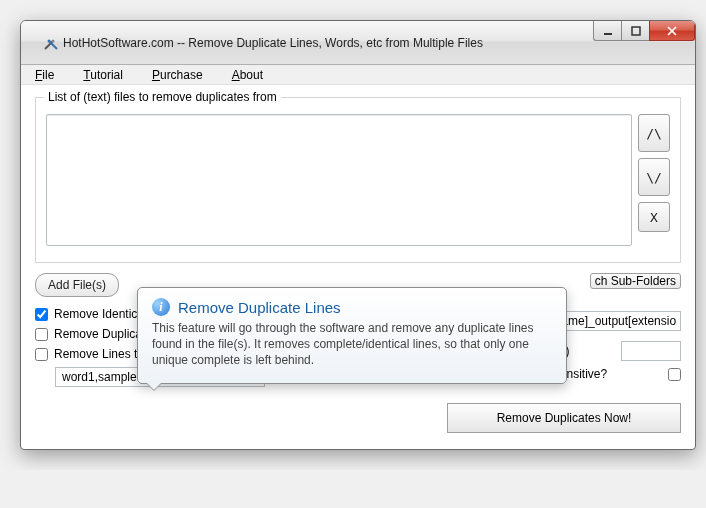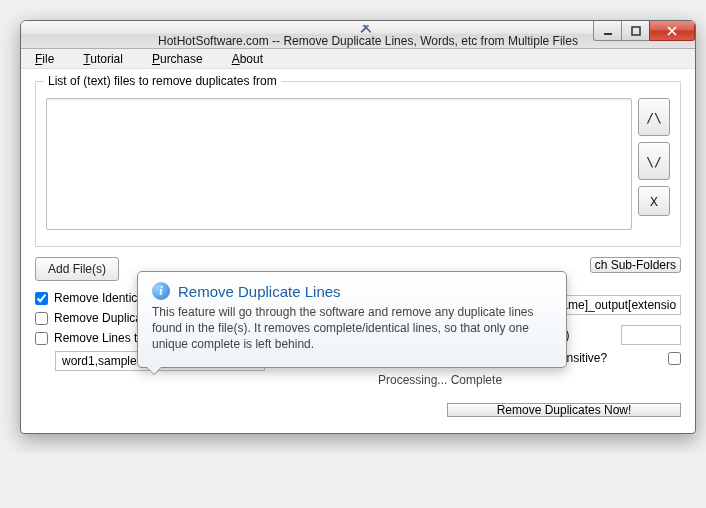--- a/index.html
+++ b/index.html
@@ -1,18 +1,18 @@
 <!DOCTYPE html>
 <html><head>
 <meta charset="utf-8">
 <style>
 * { box-sizing: border-box; margin: 0; padding: 0; font-family: "Segoe UI", Tahoma, sans-serif; font-size: 12px; }
 body { background: #f0f0f0; padding: 20px; }
 .window { width: 676px; background: #fff; border: 1px solid #6a6a6a; border-radius: 6px 6px 4px 4px; box-shadow: 0 6px 20px rgba(0,0,0,0.35); overflow: hidden; position: relative; }
-.titlebar { height: 28px; background: linear-gradient(to bottom, #f8f8f8 0%, #e8e8e8 45%, #dadada 50%, #e4e4e4 100%); border-bottom: 1px solid #b0b0b0; display: flex; align-items: center; padding: 0 2px 0 22px; position: relative; flex-direction: column; }
+.titlebar { height: 44px; background: linear-gradient(to bottom, #f8f8f8 0%, #e8e8e8 45%, #dadada 50%, #e4e4e4 100%); border-bottom: 1px solid #b0b0b0; display: flex; align-items: center; padding: 0 2px 0 22px; position: relative; }
 .titlebar .app-icon { width: 16px; height: 16px; margin-right: 4px; }
 .titlebar .title-text { color: #222; }
 .win-controls { position: absolute; right: 0; top: 0; display: flex; height: 20px; }
 .win-btn { width: 28px; height: 20px; border: 1px solid #888; border-top: none; background: linear-gradient(to bottom, #f4f4f4, #d8d8d8); display: flex; align-items: center; justify-content: center; font-size: 10px; color: #333; border-right: none;}
 .win-btn:last-child { border-right: 1px solid #888; }
 .win-btn.min { border-radius: 0 0 0 3px; }
 .win-btn.max {}
 .win-btn.close { width: 46px; background: linear-gradient(to bottom, #e68f84 0%, #d8604f 48%, #c73a26 52%, #d85a46 100%); color: #fff; border-radius: 0 0 3px 0; border-color:#a03020;}
 .win-btn svg { width: 12px; height: 10px; }
 .menubar { height: 20px; background: #f0f0f0; display: flex; align-items: center; padding: 0 6px; gap: 13px; border-bottom: 1px solid #e0e0e0; }
@@ -20,33 +20,33 @@
 .menu-item u { text-decoration: underline; }
 .content { padding: 12px 14px 16px 14px; position: relative; }
 .group { border: 1px solid #d4d4d4; border-radius: 0; padding: 16px 10px 16px 10px; position: relative; margin-bottom: 10px; }
 .group-label { position: absolute; top: -8px; left: 8px; background: #fff; padding: 0 4px; color: #000; }
 .listarea-wrap { display: flex; gap: 6px; }
 .listarea { flex: 1; height: 132px; background: #fff; border: 1px solid #b7bfc7; border-radius: 2px; box-shadow: inset 0 1px 1px rgba(0,0,0,0.08); }
 .side-btns { display: flex; flex-direction: column; gap: 6px; }
 .vbtn { width: 32px; height: 38px; background: linear-gradient(to bottom, #fdfdfd, #e6e6e6); border: 1px solid #9d9d9d; border-radius: 3px; display: flex; align-items: center; justify-content: center; font-family: monospace; font-size: 13px; color: #222; cursor: pointer; }
 .vbtn.del { height: 30px; }
 .row-btns { display: flex; gap: 8px; margin-top: 8px; }
-.btn { padding: 4px 12px; background: linear-gradient(to bottom, #fdfdfd, #e8e8e8); border: 1px solid #9d9d9d; border-radius: 3px; color: #222; cursor: pointer; height: 24px; display: inline-flex; align-items: center; }
+.btn { padding: 4px 12px; background: linear-gradient(to bottom, #fdfdfd, #e8e8e8); border: 1px solid #9d9d9d; border-radius: 11px; color: #222; cursor: pointer; height: 24px; display: inline-flex; align-items: center; }
 .subfolders { margin-left: auto; display: flex; align-items: center; gap: 4px; padding:0 4px; background: linear-gradient(to bottom, #fdfdfd, #e8e8e8); border: 1px solid #9d9d9d; border-radius: 3px; height:16px;}
 .chk { width: 13px; height: 13px; }
 .options-row { display: flex; gap: 40px; margin-top: 4px; }
 .col { flex: 1; display: flex; flex-direction: column; gap: 6px; }
 .opt { display: flex; align-items: center; gap: 6px; color: #000; }
 .opt input[type=text] { border: 1px solid #b7bfc7; padding: 2px 6px; height: 20px; }
 .rcol { flex: 1; display: flex; flex-direction: column; gap: 6px; }
 .rline { display: flex; align-items: center; gap: 8px; color:#000; }
 .rline .spacer { flex: 1; }
 .rline input[type=text] { border: 1px solid #b7bfc7; padding: 2px 4px; height: 20px; width: 150px; }
 .status { color: #444; margin-top: 2px; }
-.big-btn { margin-top: 16px; width: 234px; height: 14px; margin-left: auto; display: flex; align-items: center; justify-content: center; background: linear-gradient(to bottom, #fdfdfd, #e6e6e6); border: 1px solid #9d9d9d; border-radius: 0; cursor: pointer; }
+.big-btn { margin-top: 16px; width: 234px; height: 30px; margin-left: auto; display: flex; align-items: center; justify-content: center; background: linear-gradient(to bottom, #fdfdfd, #e6e6e6); border: 1px solid #9d9d9d; border-radius: 0; cursor: pointer; }
 .tooltip { position: absolute; left: 116px; top: 202px; width: 430px; background: linear-gradient(to bottom, #ffffff, #eef3f8); border: 1px solid #8d8d8d; border-radius: 5px; box-shadow: 0 4px 12px rgba(0,0,0,0.25); padding: 10px 12px 14px 14px; }
 .tooltip::before { content: ""; position: absolute; left: 8px; bottom: -16px; border: 8px solid transparent; border-top-color: #8d8d8d; }
 .tooltip::after { content: ""; position: absolute; left: 9px; bottom: -14px; border: 7px solid transparent; border-top-color: #eef3f8; }
 .tooltip-head { display: flex; align-items: center; gap: 8px; margin-bottom: 4px; }
 .info-icon { width: 18px; height: 18px; border-radius: 50%; background: radial-gradient(circle at 30% 30%, #9fd4ff, #2a7bd6); display: flex; align-items: center; justify-content: center; color: #fff; font-weight: bold; font-style: italic; font-family: Georgia, serif; font-size: 12px; }
 .tooltip-title { color: #1a5ea3; font-size: 15px; }
 .tooltip-body { color: #444; line-height: 1.35; }
 </style>
 </head>
 <body>
@@ -137,21 +137,20 @@
         <div class="rline">
           <span>Line Separator (Blank for a newline)</span>
           <div class="spacer"></div>
           <input type="text" style="width: 60px;">
         </div>
         <div class="rline">
           <span>Is Comparing (Word Lists) Case Sensitive?</span>
           <div class="spacer"></div>
           <input type="checkbox" class="chk" style="">
         </div>
-        <div class="status">Processing... Complete</div>
       </div>
     </div>
 
     <div style="display:flex;">
       <div class="big-btn">Remove Duplicates Now!</div>
     </div>
 
     <div class="tooltip">
       <div class="tooltip-head">
         <div class="info-icon">i</div>

